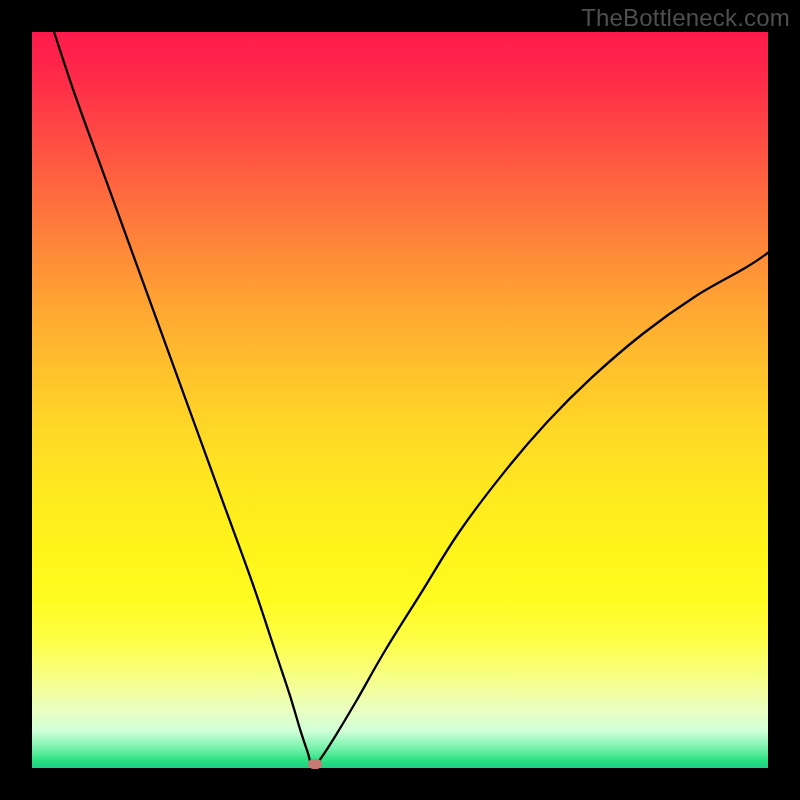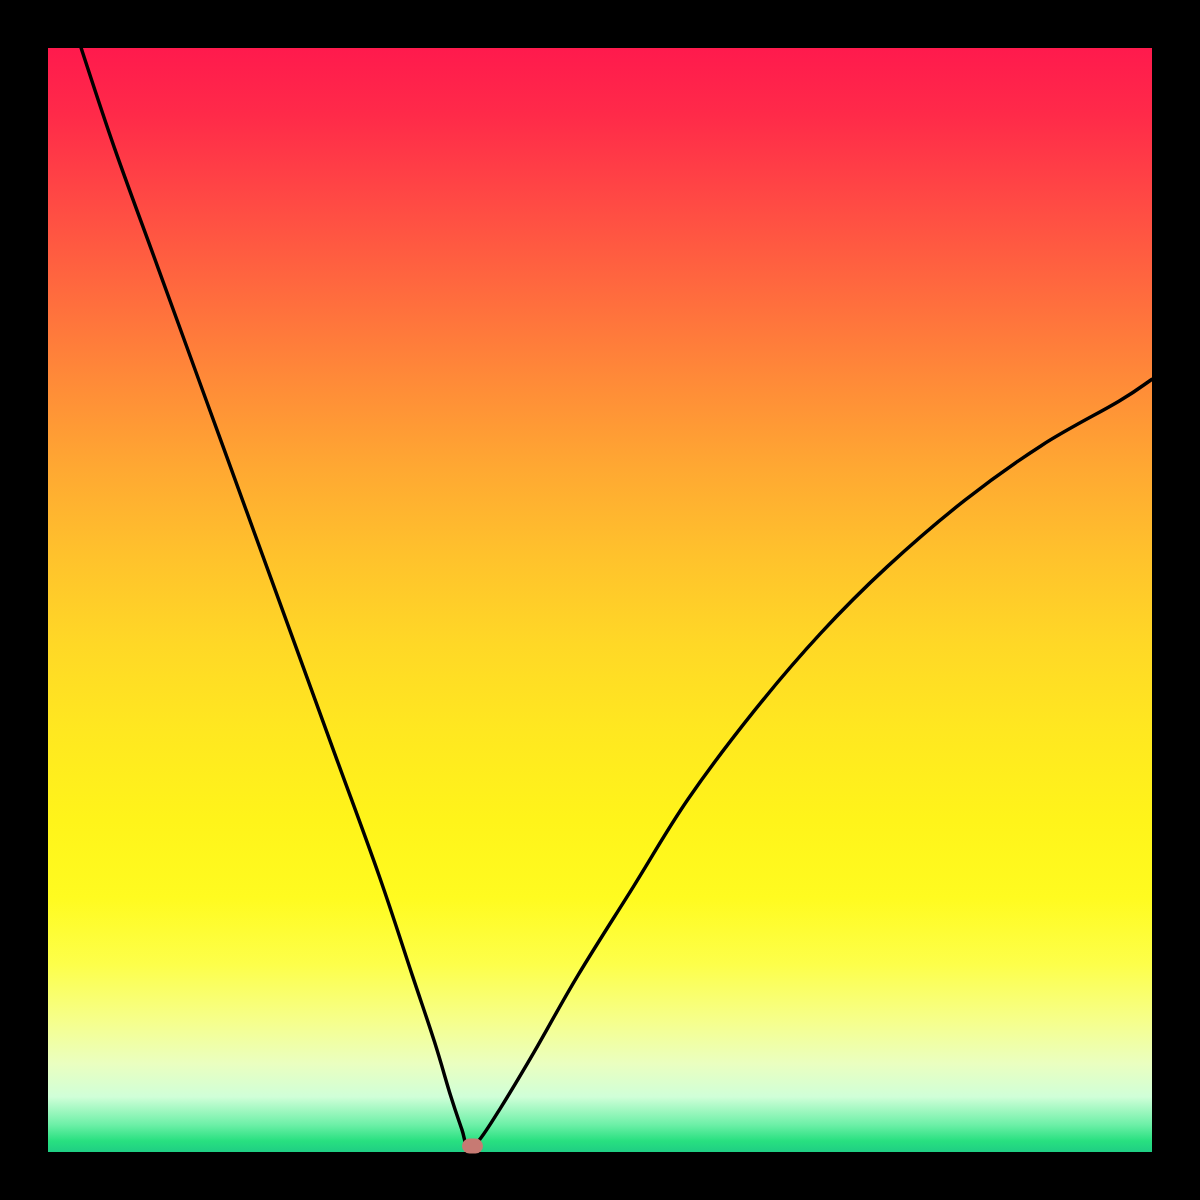--- a/index.html
+++ b/index.html
@@ -79,13 +79,14 @@
 <div class="frame">
   <div class="plot">
 
     <svg class="curve" viewBox="0 0 736 736" preserveAspectRatio="none">
       <path id="curve-path" d="M 22.08 0 C 26.054399999999998 11.923200000000001 34.886399999999995 39.74400000000002 44.16 66.24000000000001 C 53.4336 92.73599999999999 63.00160000000001 118.05439999999993 73.60000000000001 147.19999999999993 C 84.1984 176.34559999999993 92.44160000000001 199.01440000000002 103.04 228.16000000000003 C 113.6384 257.3056 121.88159999999999 279.9744 132.48 309.12 C 143.0784 338.2656 151.3216 360.93440000000004 161.92 390.08000000000004 C 172.51839999999999 419.22560000000004 180.76160000000002 441.8944 191.36 471.04 C 201.9584 500.1856 211.52639999999997 525.504 220.79999999999998 552 C 230.0736 578.496 236.25600000000003 598.368 242.88000000000002 618.24 C 249.50400000000002 638.112 252.96319999999997 647.8272 257.59999999999997 662.4 C 262.23679999999996 676.9728 265.328 688.6016000000001 268.64 699.2 C 271.952 709.7984 274.01279999999997 715.3184 276 721.28 C 277.98720000000003 727.2416 277.6928 730.9952000000001 279.68 732.32 C 281.66720000000004 733.6448 283.0656 733.2768 287.04 728.64 C 291.0144 724.0032 295.136 717.1583999999999 301.76 706.56 C 308.38399999999996 695.9616 314.5664 685.6576 323.84 669.76 C 333.11359999999996 653.8624 341.35679999999996 638.112 353.28 618.24 C 365.2032 598.368 376.83200000000005 580.5568000000001 390.08000000000004 559.36 C 403.32800000000003 538.1632 412.3072 521.6768000000001 426.88 500.48 C 441.45279999999997 479.2832 455.1424 461.472 471.04 441.59999999999997 C 486.93760000000003 421.72799999999995 499.3023999999999 407.30240000000003 515.1999999999999 390.08000000000004 C 531.0975999999999 372.85760000000005 542.1376 361.81759999999997 559.36 345.91999999999996 C 576.5824 330.02239999999995 592.3328 316.3328 610.88 301.76000000000005 C 629.4272 287.1872000000001 643.8528 276.8832 662.4 264.96 C 680.9472 253.03679999999997 700.6719999999999 243.46879999999996 713.92 235.51999999999998 C 727.168 227.5712 732.0255999999999 223.44960000000006 736 220.80000000000007" fill="none" stroke="#000" stroke-width="2.3" stroke-linejoin="round" stroke-linecap="round"></path>
     </svg>
 
     <div class="marker" id="min-marker" style="left: 283.36px; top: 732.32px;"></div>
   </div>
 
+  <div class="watermark">TheBottleneck.com</div>
 </div>
 
 </body></html>

